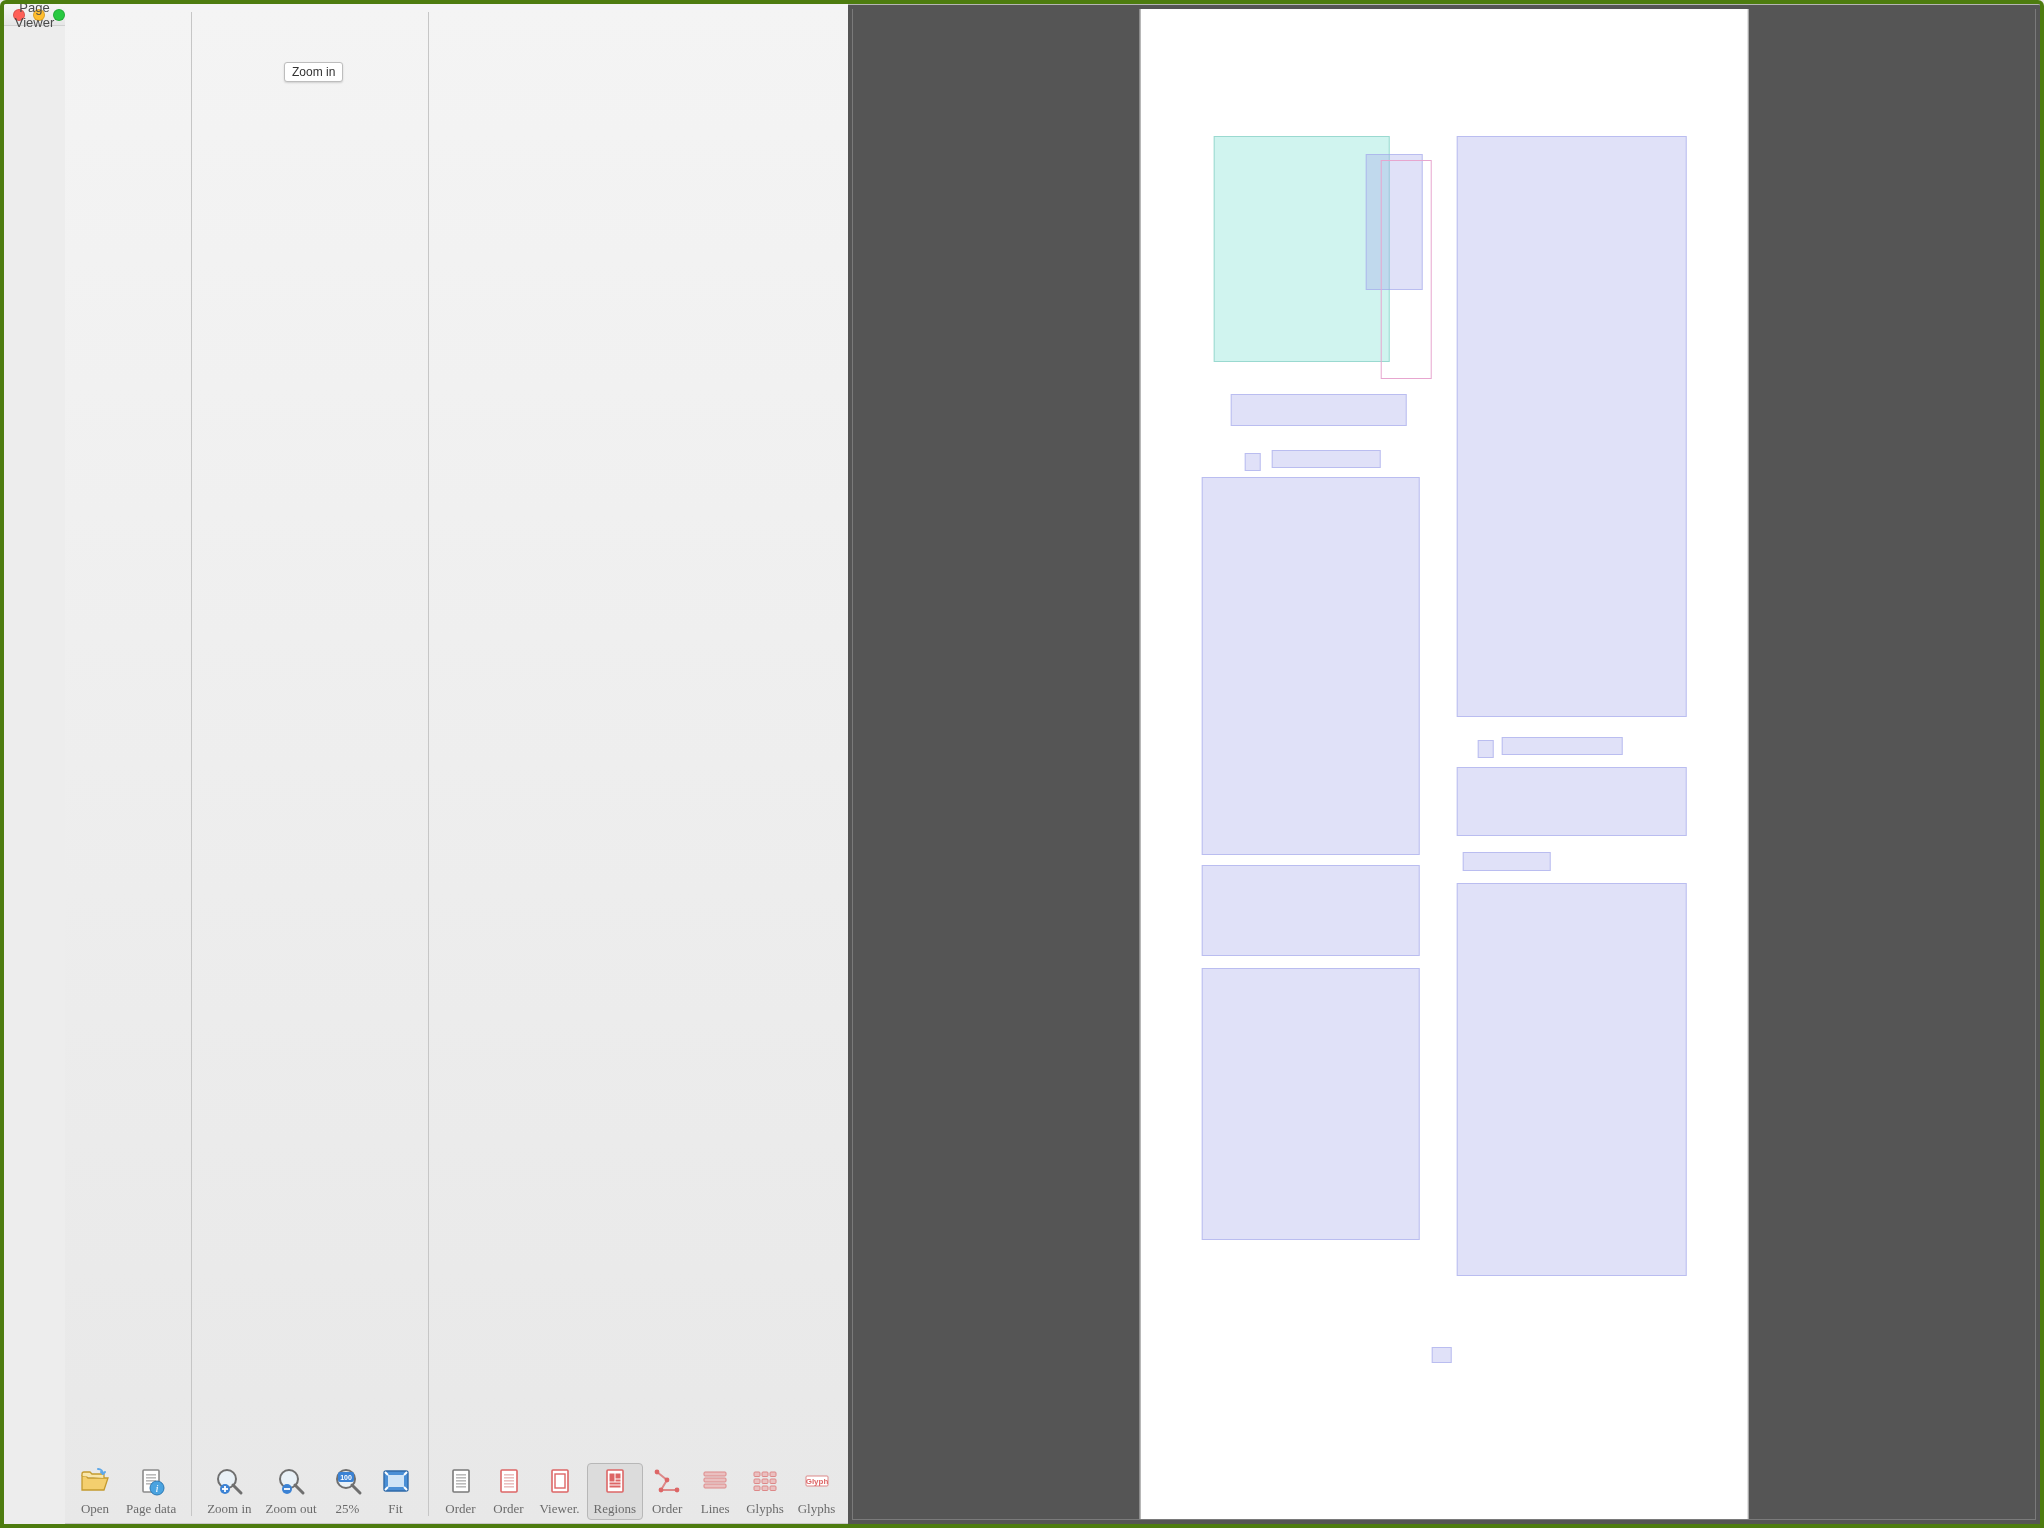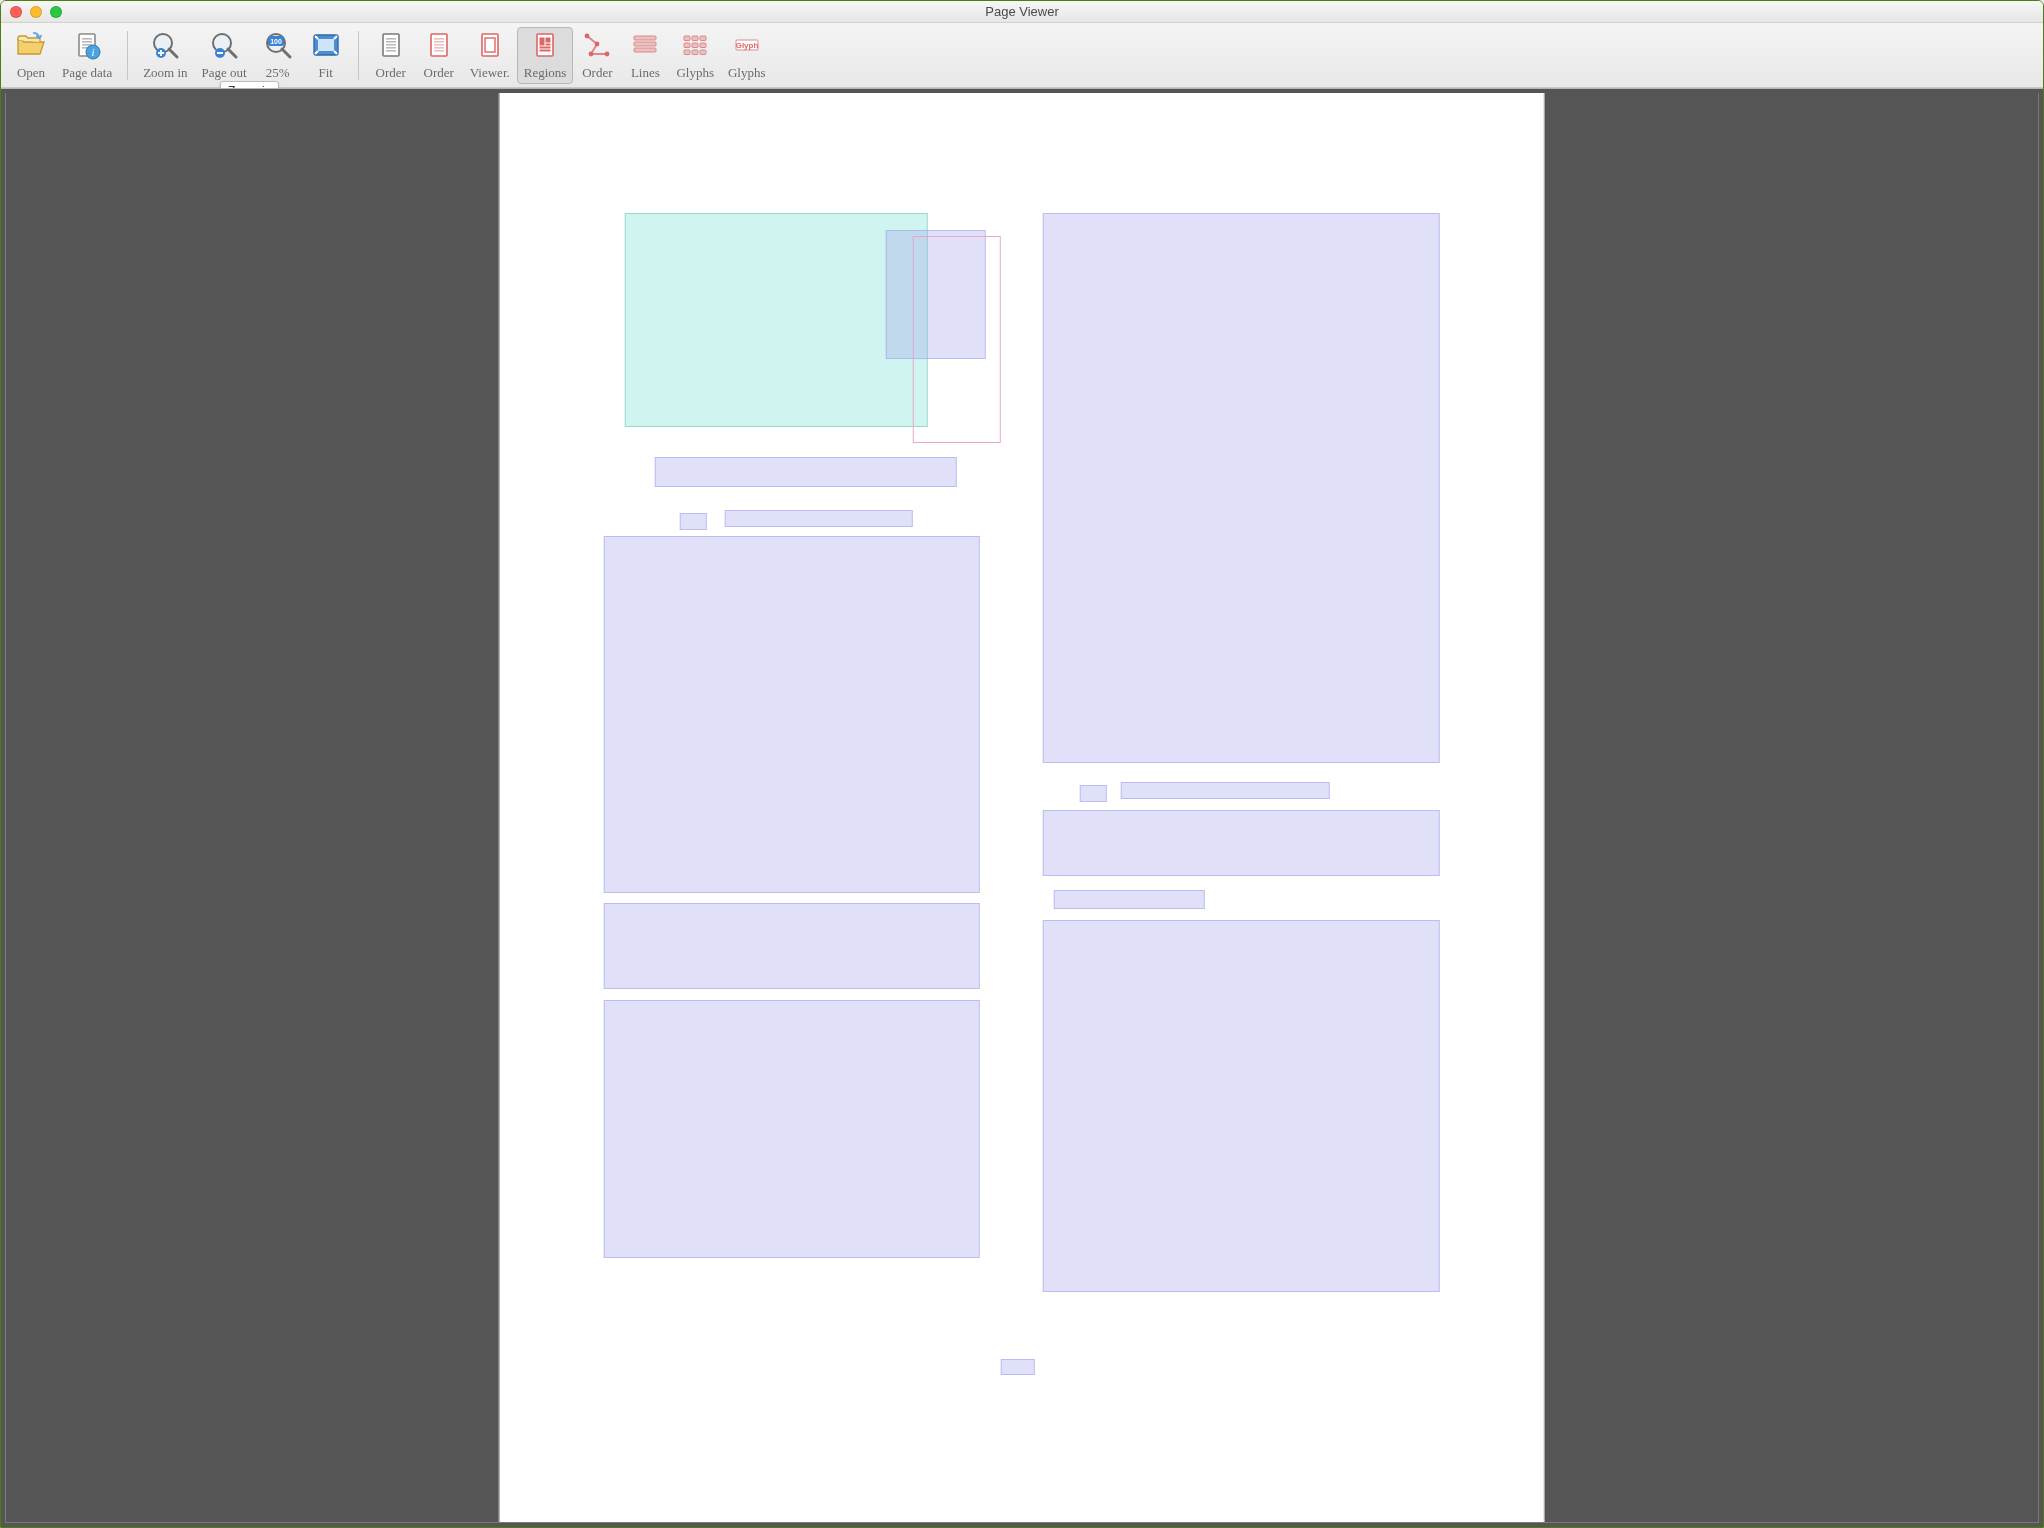--- a/index.html
+++ b/index.html
@@ -6,22 +6,22 @@
   html, body {
     width: 100%; height: 100%;
     font-family: -apple-system, "Helvetica Neue", Arial, sans-serif;
     font-size: 13px;
     color: #555;
     background: #ededed;
     user-select: none;
   }
   .window {
     width: 100%; height: 100%;
-    display: flex; flex-direction: column;
-    border: 1px solid #4d7c0f;
+    display: flex; flex-direction: row;
+    border: 4px solid #4d7c0f;
     border-radius: 6px 6px 0 0;
     overflow: hidden;
   }
   .titlebar {
     height: 22px;
     background: linear-gradient(#f6f6f6, #e6e6e6);
     border-bottom: 1px solid #d0d0d0;
     display: flex; align-items: center;
     position: relative;
   }
@@ -184,21 +184,21 @@
         </div>
         <div class="tb-btn">
           <div class="ic">
             <svg width="32" height="32" viewBox="0 0 32 32">
               <circle cx="14" cy="13" r="9" fill="#e9f1f7" stroke="#6f6f6f" stroke-width="2"></circle>
               <line x1="20" y1="19" x2="28" y2="27" stroke="#6f6f6f" stroke-width="3" stroke-linecap="round"></line>
               <circle cx="12" cy="23" r="5" fill="#3b82d4"></circle>
               <line x1="9" y1="23" x2="15" y2="23" stroke="#fff" stroke-width="1.8"></line>
             </svg>
           </div>
-          <div class="lbl">Page out</div>
+          <div class="lbl">Zoom out</div>
         </div>
         <div class="tb-btn">
           <div class="ic">
             <svg width="32" height="32" viewBox="0 0 32 32">
               <circle cx="14" cy="13" r="9" fill="#e9f1f7" stroke="#6f6f6f" stroke-width="2"></circle>
               <line x1="20" y1="19" x2="28" y2="27" stroke="#6f6f6f" stroke-width="3" stroke-linecap="round"></line>
               <rect x="6" y="6" width="16" height="10" rx="2" fill="#3b82d4"></rect>
               <text x="14" y="14" text-anchor="middle" font-size="7" fill="#fff" font-weight="bold">100</text>
             </svg>
           </div>

